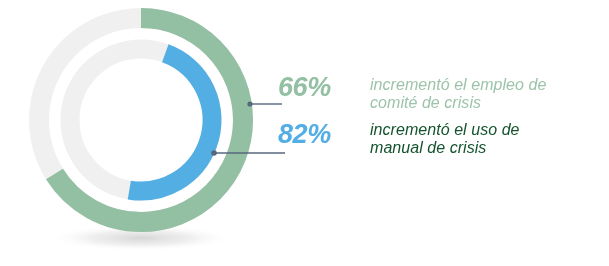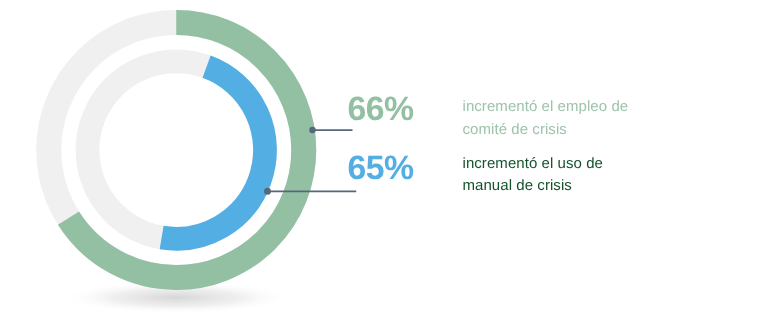--- a/index.html
+++ b/index.html
@@ -10,20 +10,21 @@
     width: 609px;
     height: 266px;
     background: #ffffff;
     font-family: "Liberation Sans", sans-serif;
     overflow: hidden;
   }
   #infographic {
     position: relative;
     width: 609px;
     height: 260px;
+    font-style: italic;
   }
   #donut-wrap {
     position: absolute;
     left: 0px;
     top: 0px;
     width: 290px;
     height: 266px;
   }
   #donut-svg {
     position: absolute;
@@ -48,21 +49,21 @@
   .pct {
     width: 92px;
     text-align: left;
     font-size: 27px;
     font-weight: bold;
     letter-spacing: -0.4px;
     line-height: 30px;
     white-space: nowrap;
   }
   .desc {
-    font-size: 12px;
+    font-size: 16px;
     line-height: 18px;
     letter-spacing: 0.05px;
     white-space: pre-line;
   }
   .desc-0 { padding-top: 4px; }
   .desc-1 { padding-top: 2px; }
 </style>
 </head>
 <body>
 
@@ -102,20 +103,20 @@
 
   <div class="legend">
 
     <div class="legend-row row-0">
       <div class="pct" style="color:#93bfa2;">66%</div>
       <div class="desc desc-0" style="color:#9dc3aa;">incrementó el empleo de
 comité de crisis</div>
     </div>
 
     <div class="legend-row row-1">
-      <div class="pct" style="color:#53aee4;">65%</div>
+      <div class="pct" style="color:#53aee4;">82%</div>
       <div class="desc desc-1" style="color:#14532d;">incrementó el uso de
 manual de crisis</div>
     </div>
 
   </div>
 
 </div>
 
 </body></html>

